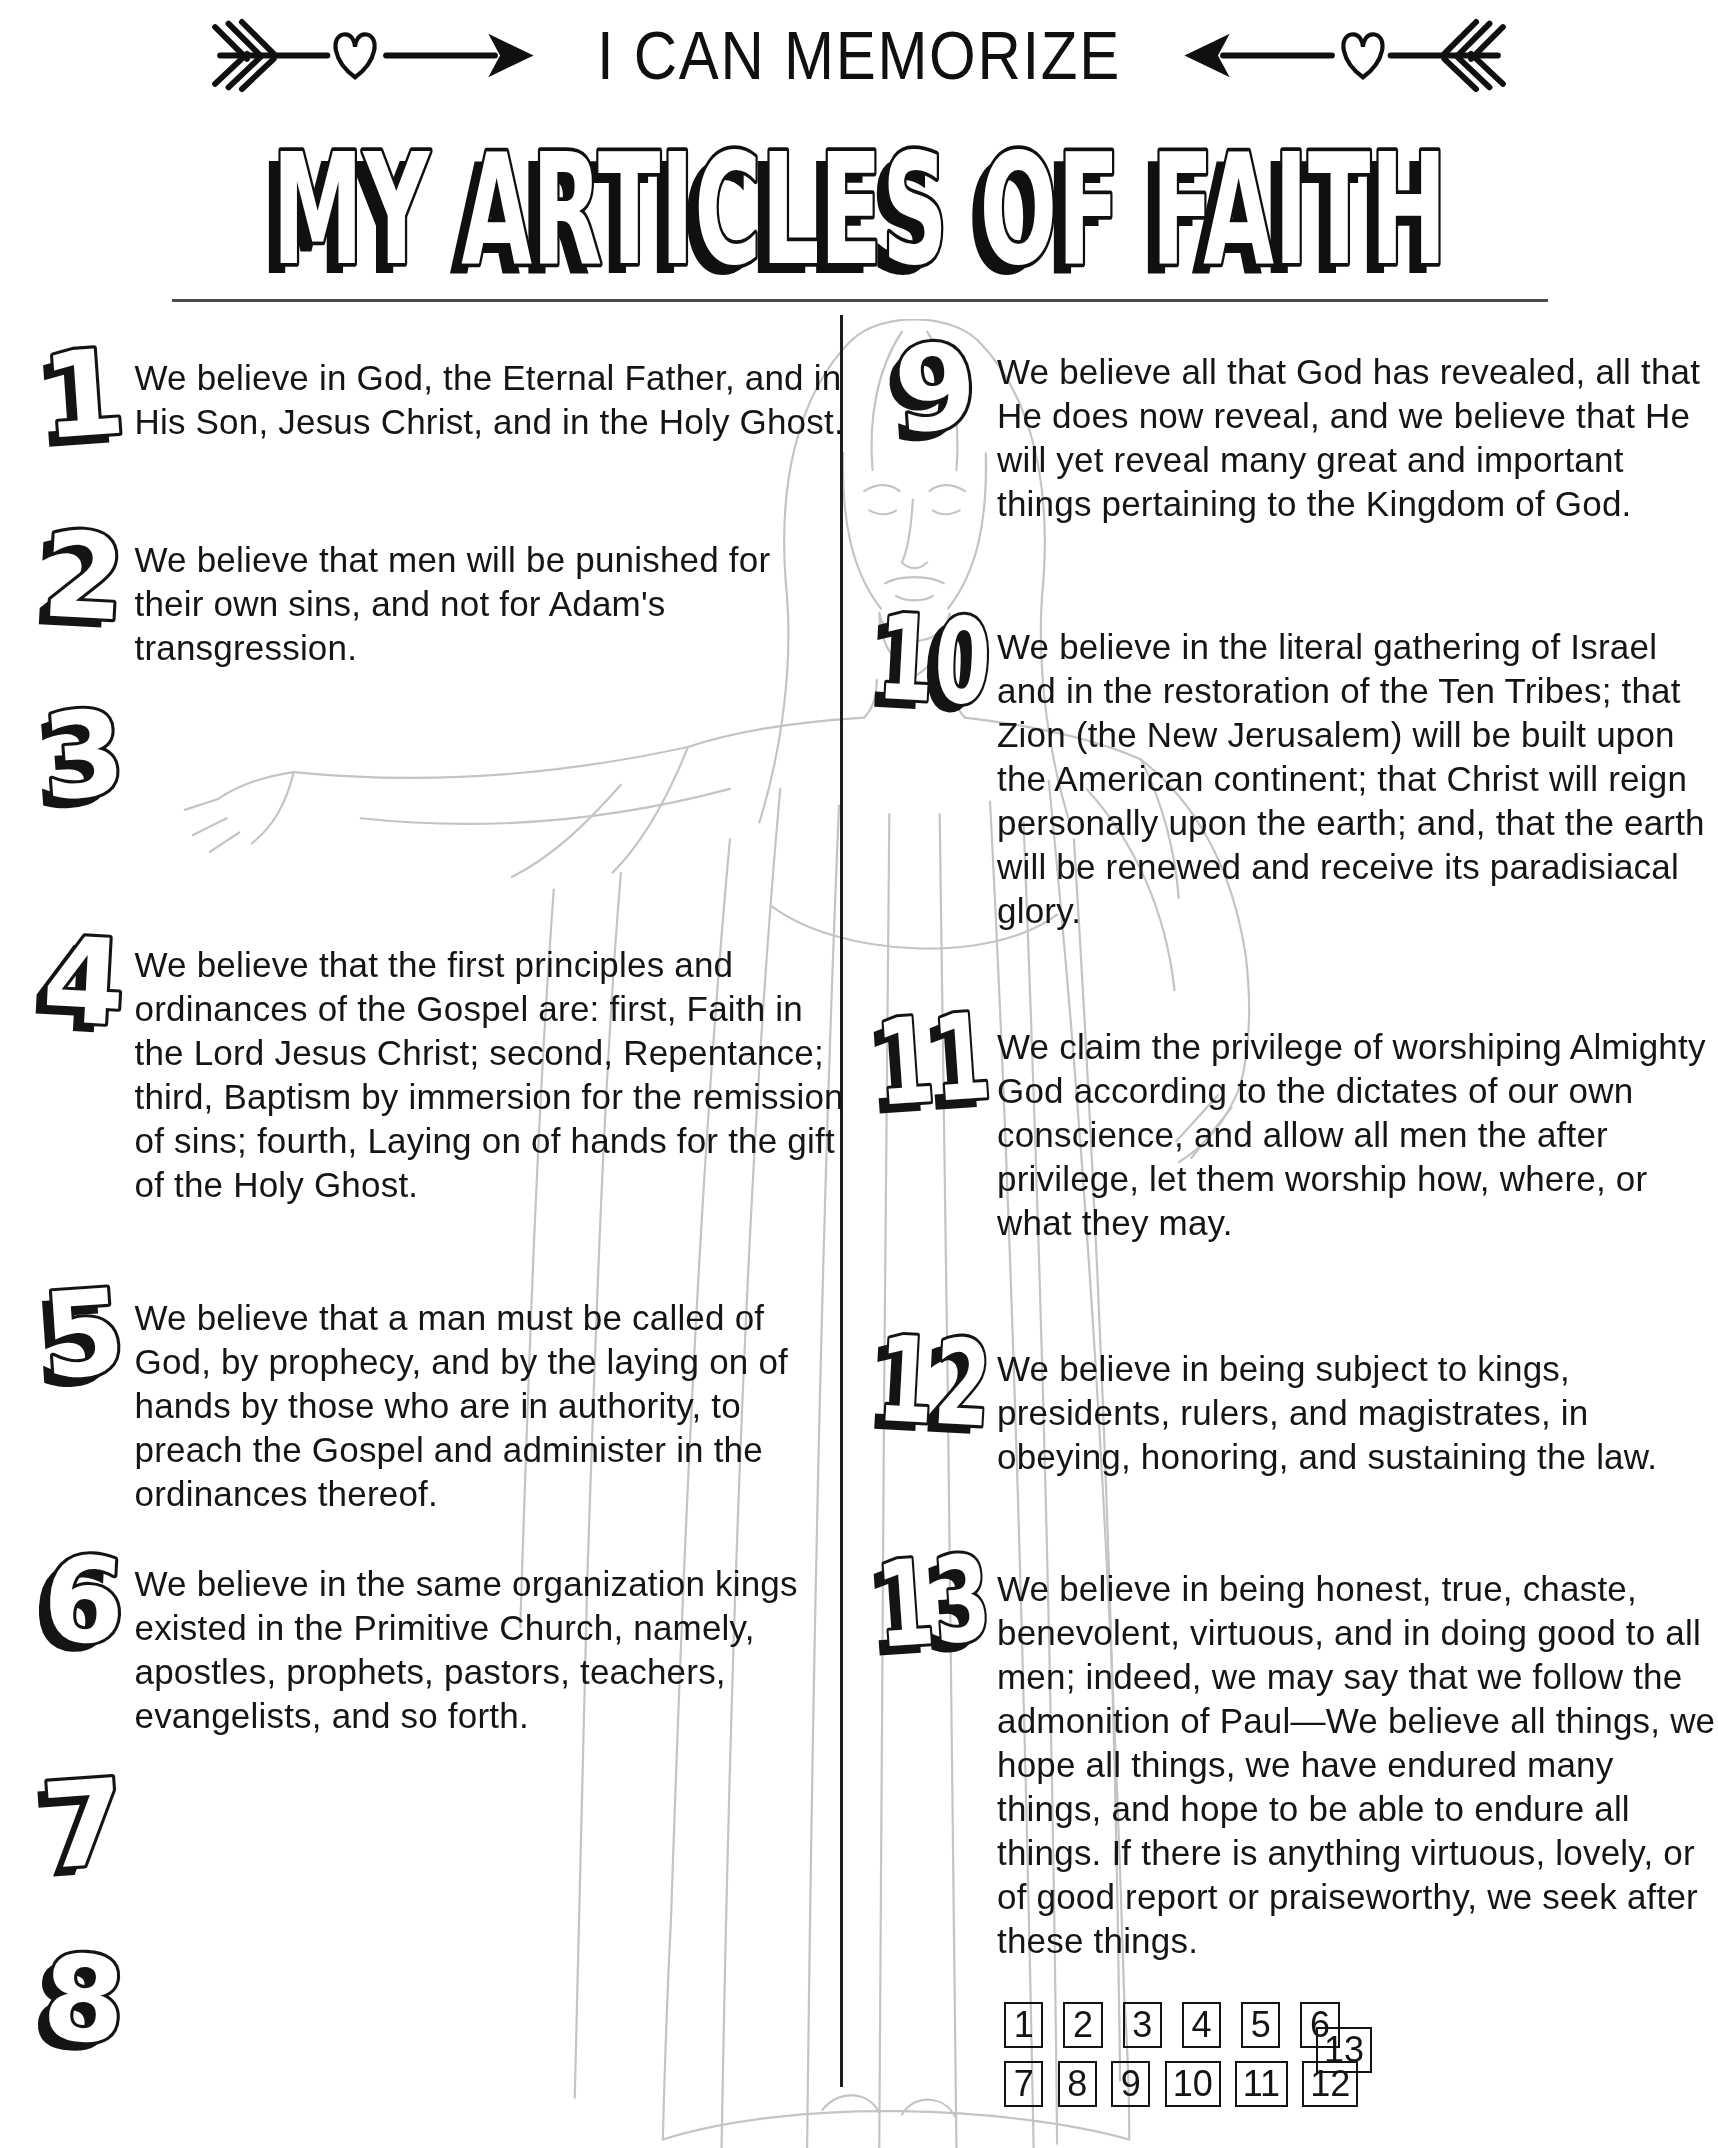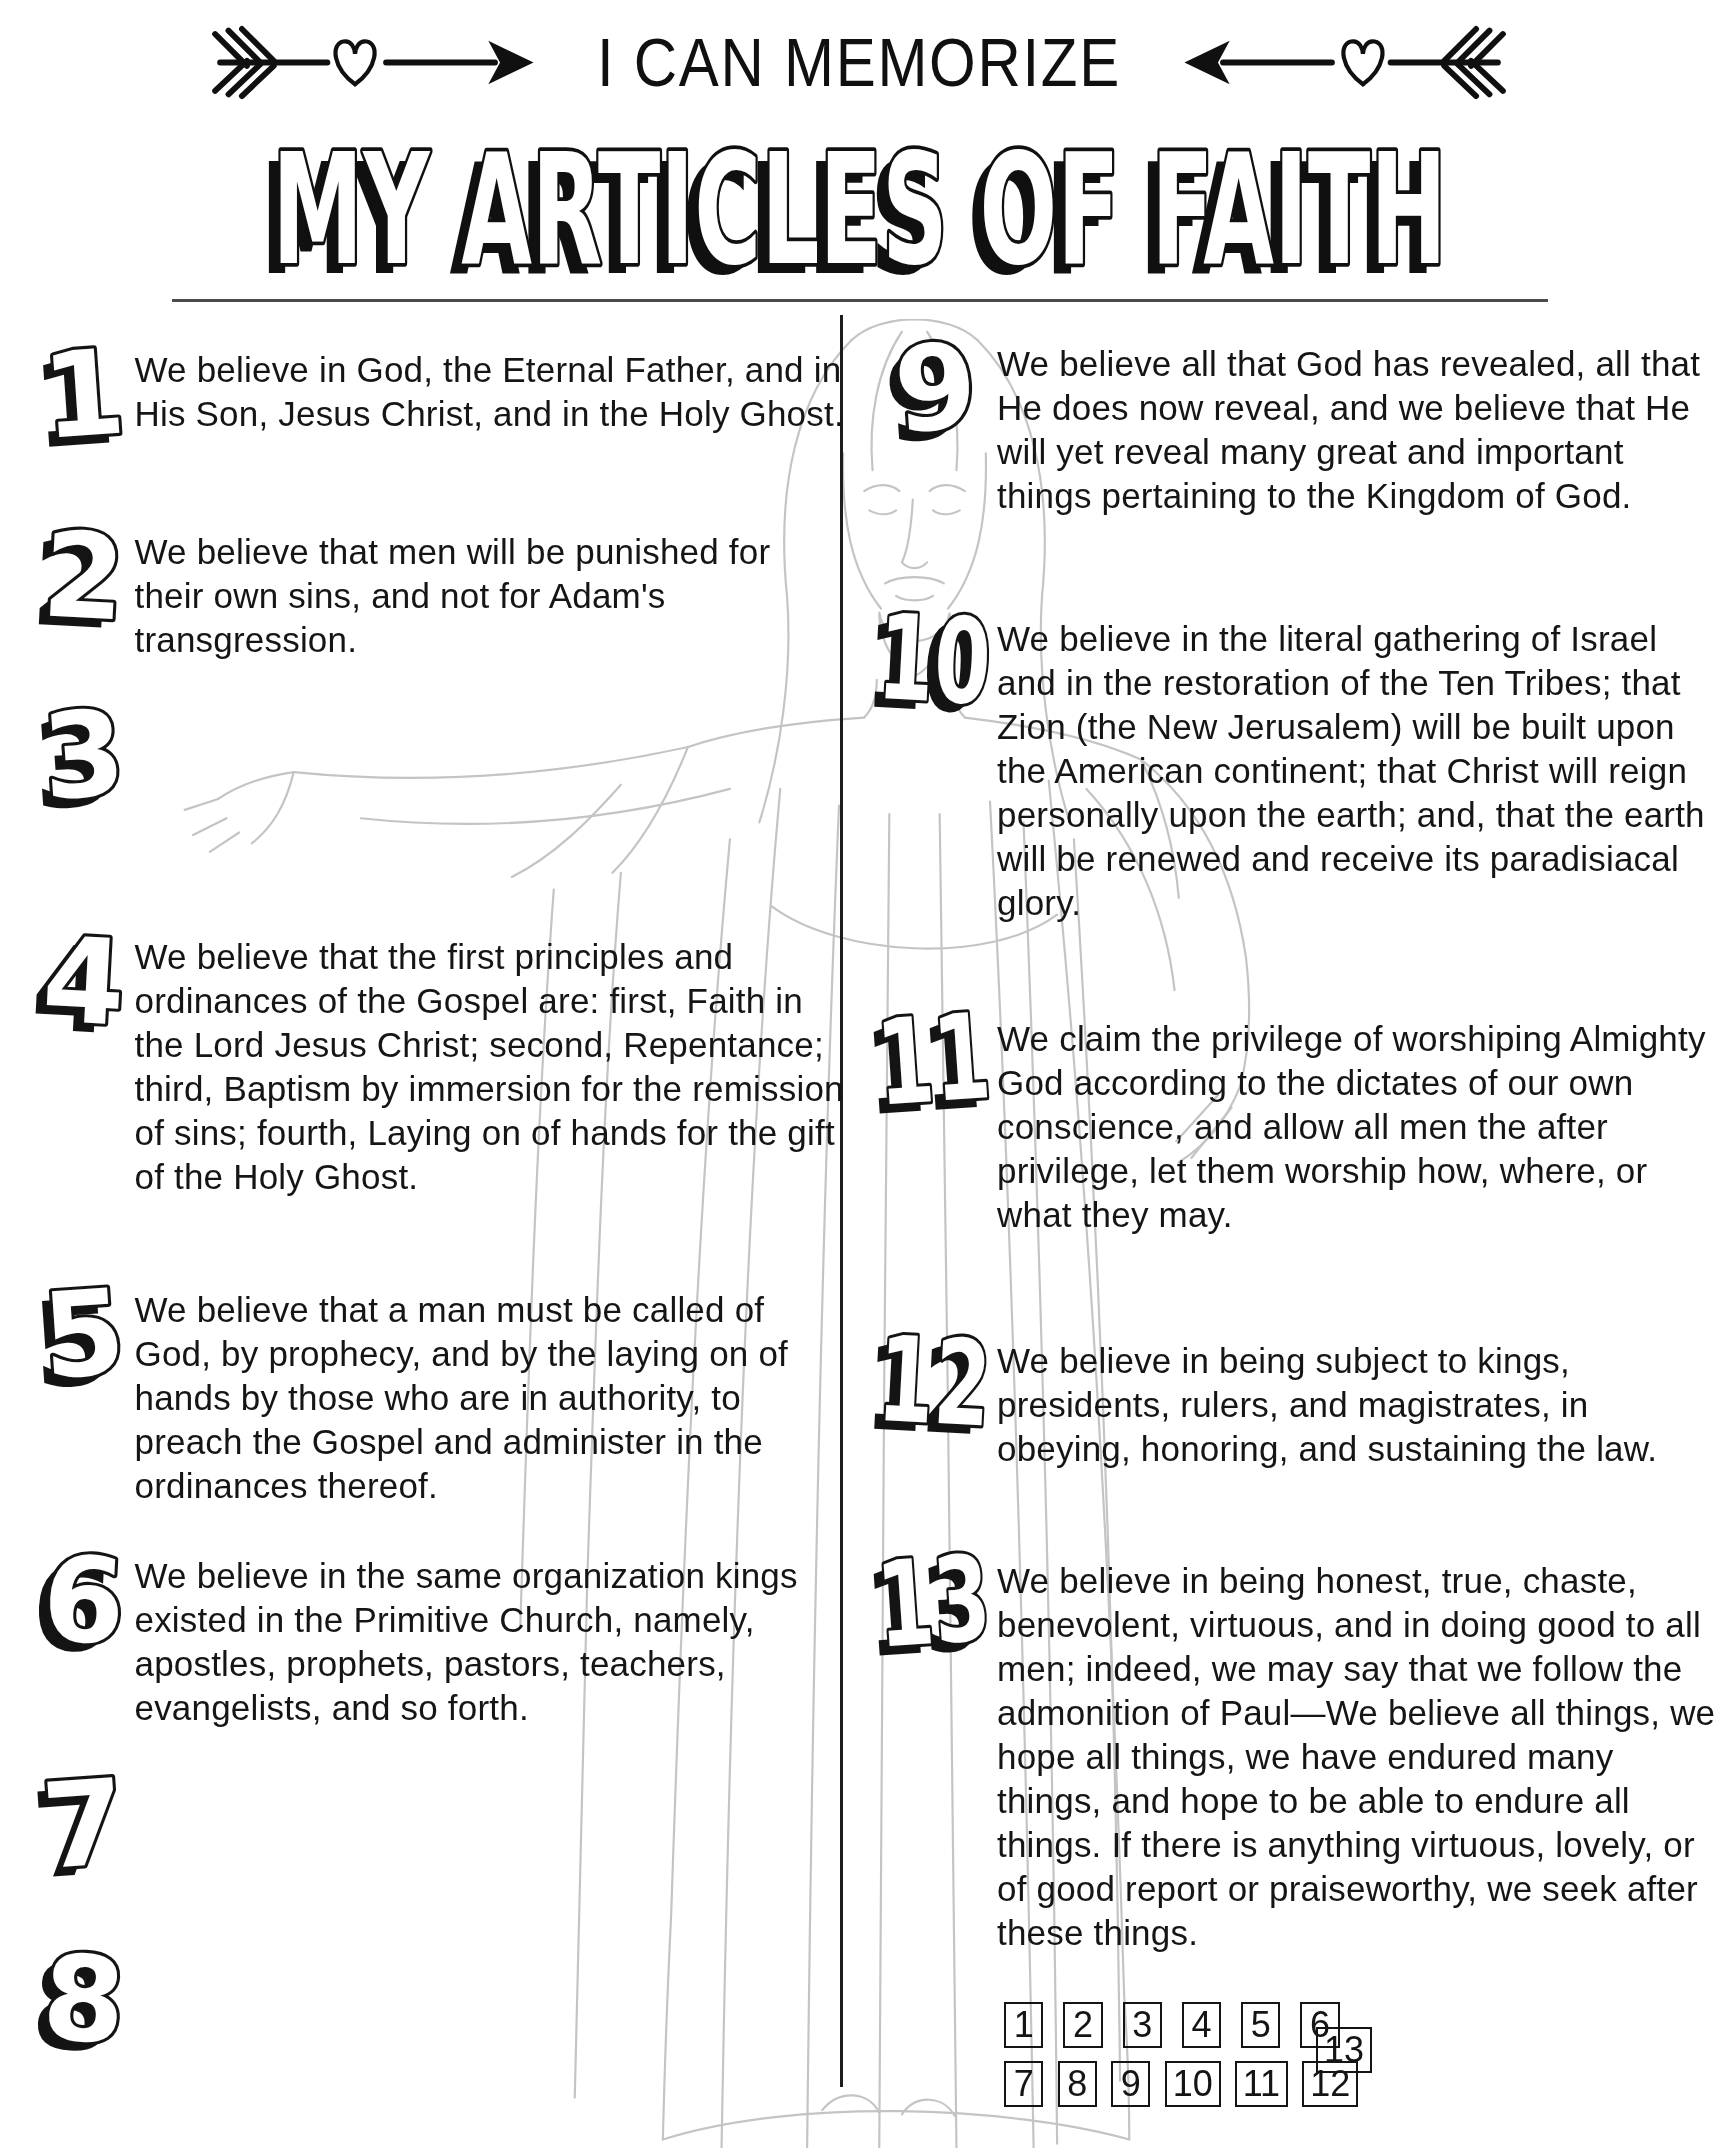--- a/index.html
+++ b/index.html
@@ -4,21 +4,21 @@
 <style>
   html,body{margin:0;padding:0;background:#ffffff;}
   body{width:1718px;height:2148px;font-family:"Liberation Sans",sans-serif;}
   .page{position:relative;width:1718px;height:2148px;background:#fff;overflow:hidden;}
 
   
   .sketch{position:absolute;left:84px;top:319px;z-index:0;}
   .sketch path{fill:none;stroke:#c4c4c4;stroke-width:2.6;stroke-linecap:round;}
 
   
-  .header-row{position:absolute;top:15px;left:0;width:1718px;display:flex;align-items:center;justify-content:center;gap:45px;z-index:2;margin-top:7px;}
+  .header-row{position:absolute;top:15px;left:0;width:1718px;display:flex;align-items:center;justify-content:center;gap:45px;z-index:2;}
   .deco{width:352px;height:81px;flex:0 0 auto;}
   .deco .ln{stroke:#101010;stroke-width:7;stroke-linecap:round;fill:none;}
   .deco .heart{stroke:#101010;stroke-width:5;fill:none;}
   .deco .head{fill:#101010;}
   .deco-right{transform:scaleX(-1);}
   .subtitle{font-size:60px;color:#101010;white-space:nowrap;transform:scaleY(1.14);letter-spacing:1.7px;}
 
   .title-wrap{position:absolute;top:110px;left:222px;z-index:2;}
   .title-svg{width:1275px;height:198px;overflow:visible;}
   .title-svg text{font-family:"DejaVu Sans",sans-serif;font-weight:bold;font-size:182px;}
@@ -31,21 +31,21 @@
   
   .article{position:absolute;z-index:2;}
   .article-left{left:18.5px;width:827px;}
   .article-right{left:871px;width:847px;}
   .num{position:absolute;left:0;top:-10px;width:126px;height:134px;overflow:visible;}
   .num text{font-family:"DejaVu Sans",sans-serif;font-weight:bold;font-size:132px;}
   .num .nshadow{fill:#141414;}
   .num .nmain{fill:#ffffff;stroke:#141414;stroke-width:7px;paint-order:stroke;stroke-linejoin:round;}
   .tilt-a{transform:rotate(-4deg);}
   .tilt-b{transform:rotate(3deg);}
-  .article-text{margin:8px 0 0 116px;font-size:35px;line-height:44px;letter-spacing:0.2px;color:#151515;}
+  .article-text{margin:16px 0 0 116px;font-size:35px;line-height:44px;letter-spacing:0.2px;color:#151515;}
   .article-right .article-text{margin-left:126px;}
 
   
   .check-row{position:absolute;display:flex;z-index:2;}
   .check-row-1{left:1004px;top:2002px;gap:20px;}
   .check-row-2{left:1004px;top:2061px;gap:14.3px;}
   .checkbox{min-width:23.5px;height:42px;padding:0 5.9px;border:2.5px solid #141414;display:flex;align-items:center;justify-content:center;font-size:36px;color:#141414;background:transparent;}
   .checkbox-13{position:absolute;left:1316px;top:2027px;z-index:2;}
 </style>
 </head>

